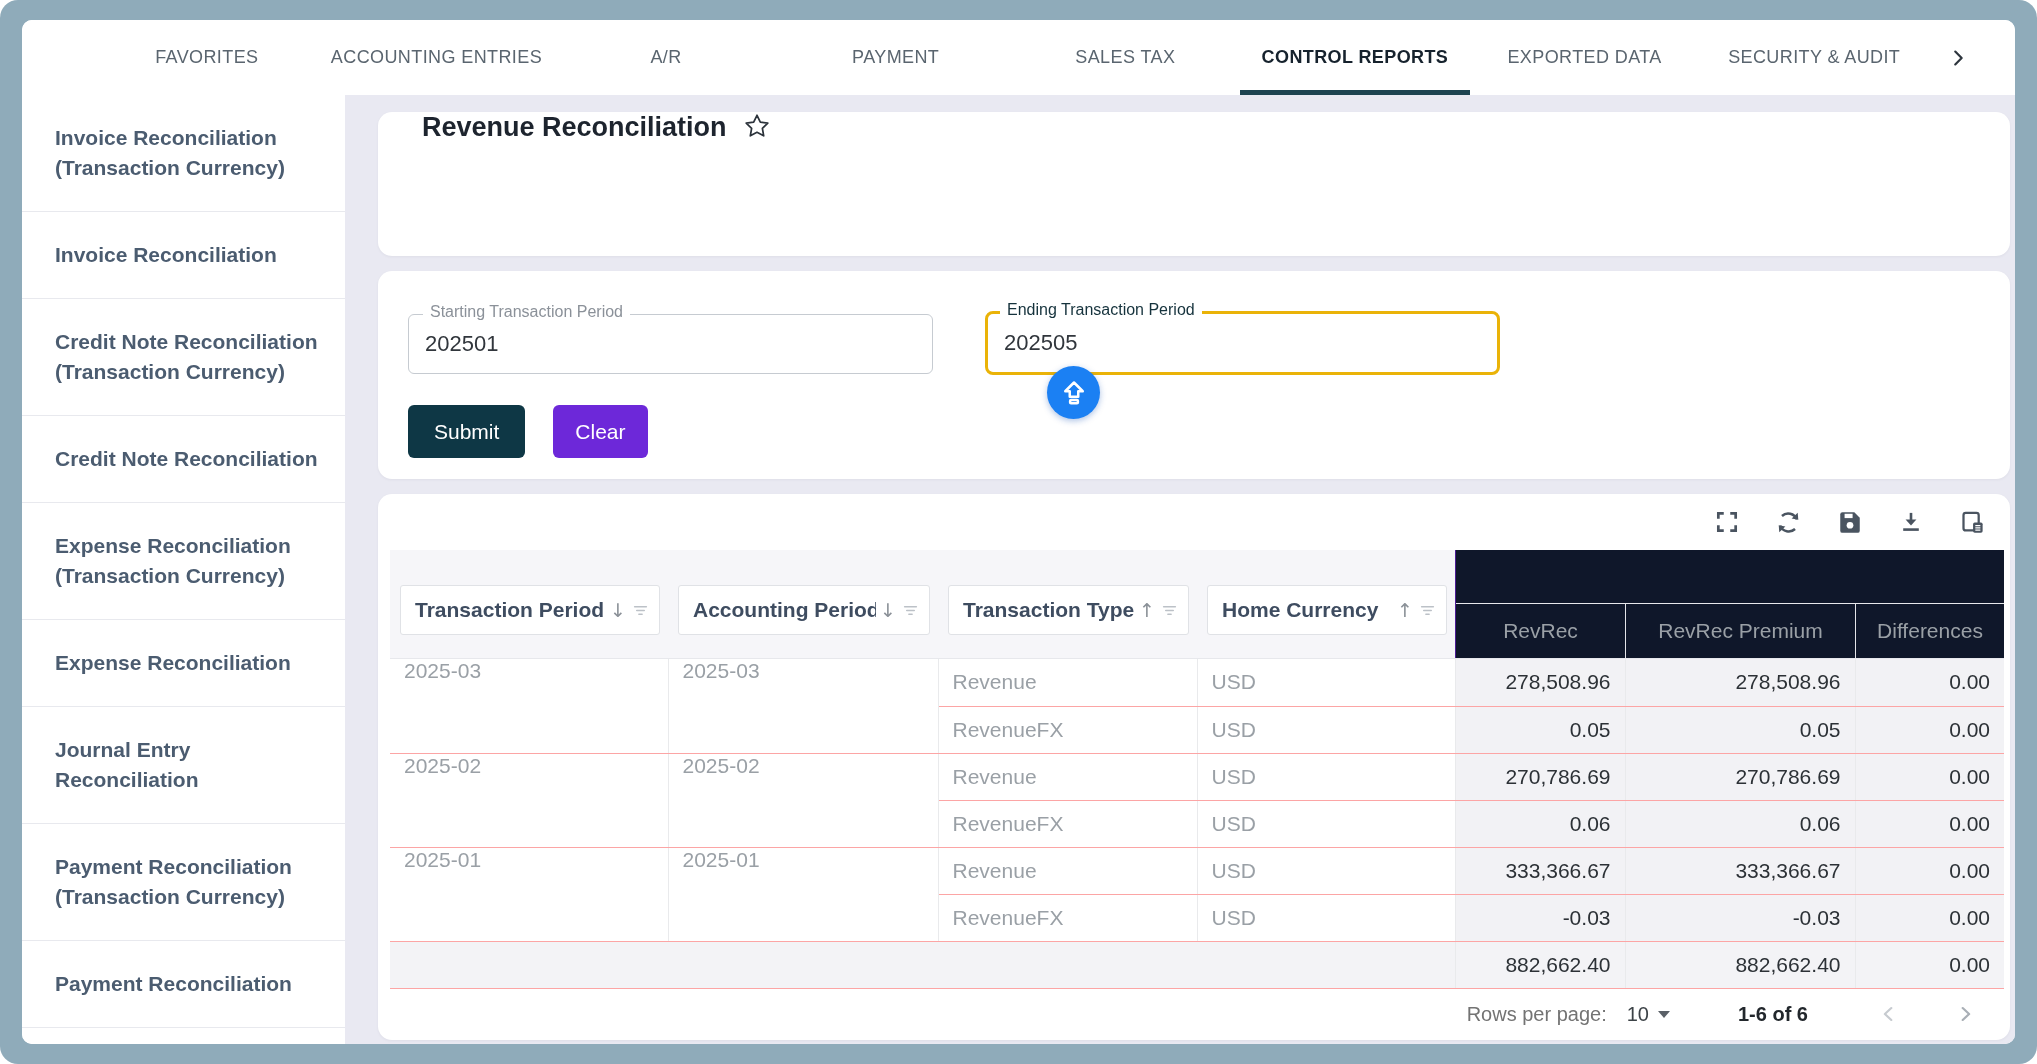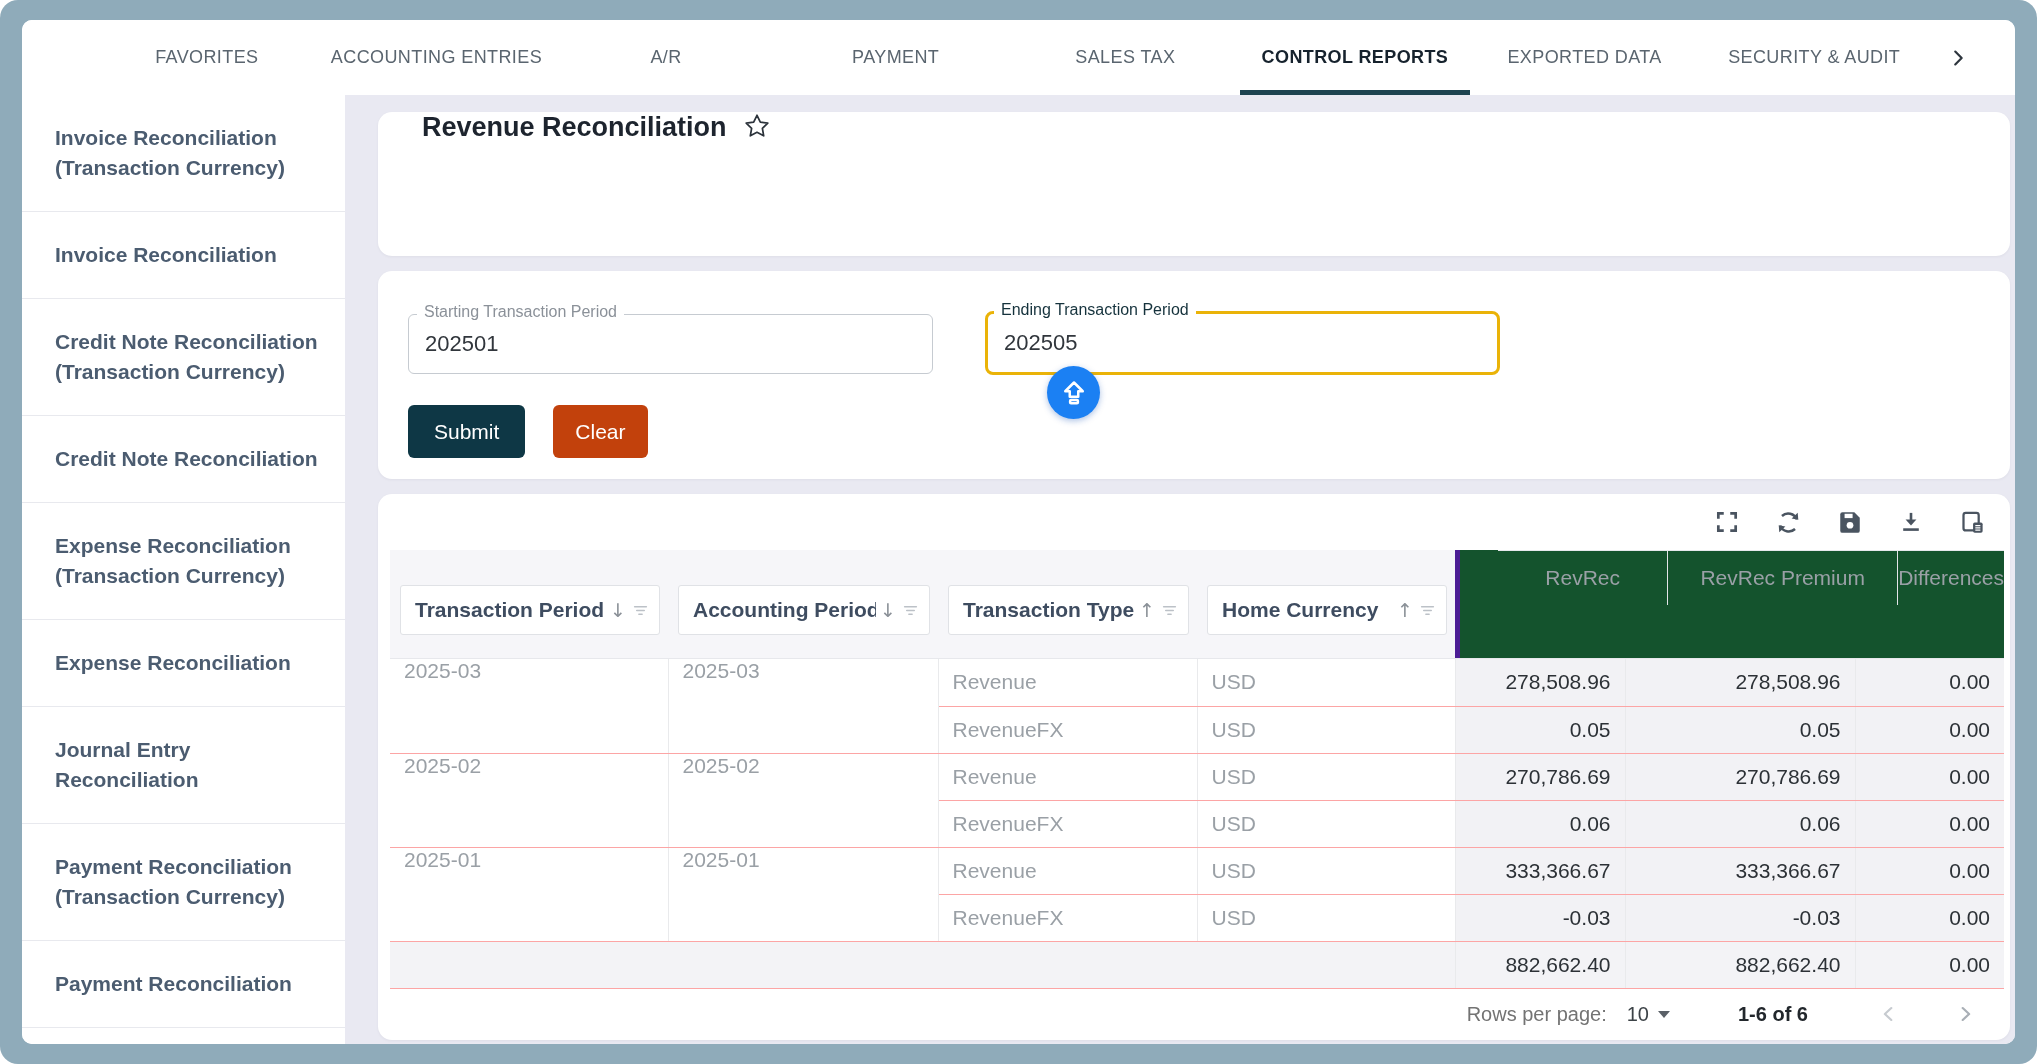--- a/index.html
+++ b/index.html
@@ -32,48 +32,48 @@
   .title-card h1{margin:0;font-size:27px;font-weight:700;color:#1d242e;}
   .star{margin-left:16px;line-height:0;cursor:pointer;}
 
   
   .form-card{height:208px;flex:none;position:relative;}
   .fields{display:flex;align-items:flex-start;padding:43px 0 0 30px;}
   .field{position:relative;}
   .field input{box-sizing:border-box;height:60px;border:1px solid #c6cbd1;border-radius:6px;
                font-size:22px;color:#31363c;padding:0 16px;outline:none;
                font-family:"Liberation Sans","DejaVu Sans",sans-serif;}
-  .field label{position:absolute;top:-11px;left:9px;background:#fff;padding:0 7px;
+  .field label{position:absolute;top:-11px;left:15px;background:#fff;padding:0 7px;
                font-size:16px;color:#8b9199;white-space:nowrap;}
   .field.start input{width:525px;}
   .field.end{margin-left:52px;margin-top:-3px;}
   .field.end input{width:515px;height:64px;border:3px solid #eab308;border-radius:8px;}
   .field.end label{color:#15323c;font-weight:500;top:-10px;}
   .caps-badge{position:absolute;left:62px;top:calc(100% - 9px);width:53px;height:53px;border-radius:50%;
               background:#1b80f3;display:flex;align-items:center;justify-content:center;
               box-shadow:0 2px 6px rgba(20,80,180,.35);z-index:3;}
   .btn-row{display:flex;gap:28px;margin:30px 0 0 30px;}
   .btn{height:53px;border:none;border-radius:6px;color:#fff;font-size:21px;font-weight:500;
        padding:0 26px;cursor:pointer;font-family:"Liberation Sans","DejaVu Sans",sans-serif;}
   .btn.submit{background:#0e3745;}
-  .btn.clear{background:#c2410c;padding:0 22px;}
+  .btn.clear{background:#6d28d9;padding:0 22px;}
 
   
   .table-card{flex:1;display:flex;flex-direction:column;overflow:hidden;margin-bottom:4px;}
   .toolbar{height:56px;flex:none;display:flex;align-items:center;justify-content:flex-end;gap:31px;padding-right:22px;}
   .tool-btn{background:none;border:none;padding:2px;cursor:pointer;line-height:0;}
   .table-region{margin:0 6px 0 12px;}
   .grid-head{height:108px;display:flex;border-bottom:1px solid #e7e8ec;}
   .chips{width:1065px;flex:none;background:#f6f6f9;display:grid;grid-template-columns:278px 270px 259px 258px;
          align-items:flex-start;padding-top:35px;box-sizing:border-box;}
   .chip{height:50px;margin:0 8px 0 10px;background:#fff;border:1px solid #e0e2e6;border-radius:3px;
         display:flex;align-items:center;padding:0 10px 0 14px;cursor:pointer;box-sizing:border-box;}
   .chip-label{flex:1;font-size:21px;font-weight:600;color:#3e4c60;white-space:nowrap;overflow:hidden;}
   .sort-arrow{font-size:19px;color:#8b9198;margin:0 6px 0 4px;font-family:"DejaVu Sans",sans-serif;}
-  .num-head{flex:1;background:#14532d;border-left:5px solid #4c1d95;display:flex;}
+  .num-head{flex:1;background:#0f172a;border-left:1px solid #4c1d95;display:flex;flex-direction:column;}
   .num-spacer{flex:1;}
   .num-labels{height:54px;border-top:1px solid #e7e8ec;display:grid;grid-template-columns:169px 230px 1fr;}
   .num-labels div{display:flex;align-items:center;justify-content:center;font-size:21px;color:#9aa0a6;}
   .num-labels div + div{border-left:1px solid #e3e4e8;}
 
   table.body{border-collapse:collapse;table-layout:fixed;width:100%;}
   table.body td{height:47px;border-bottom:1px solid #fca5a5;border-right:1px solid #e9eaec;
                 font-size:21px;padding:0 14px;box-sizing:border-box;}
   table.body td:last-child{border-right:none;}
   td.period{color:#9aa0a6;vertical-align:top;padding-top:11px;padding-left:18px;}

